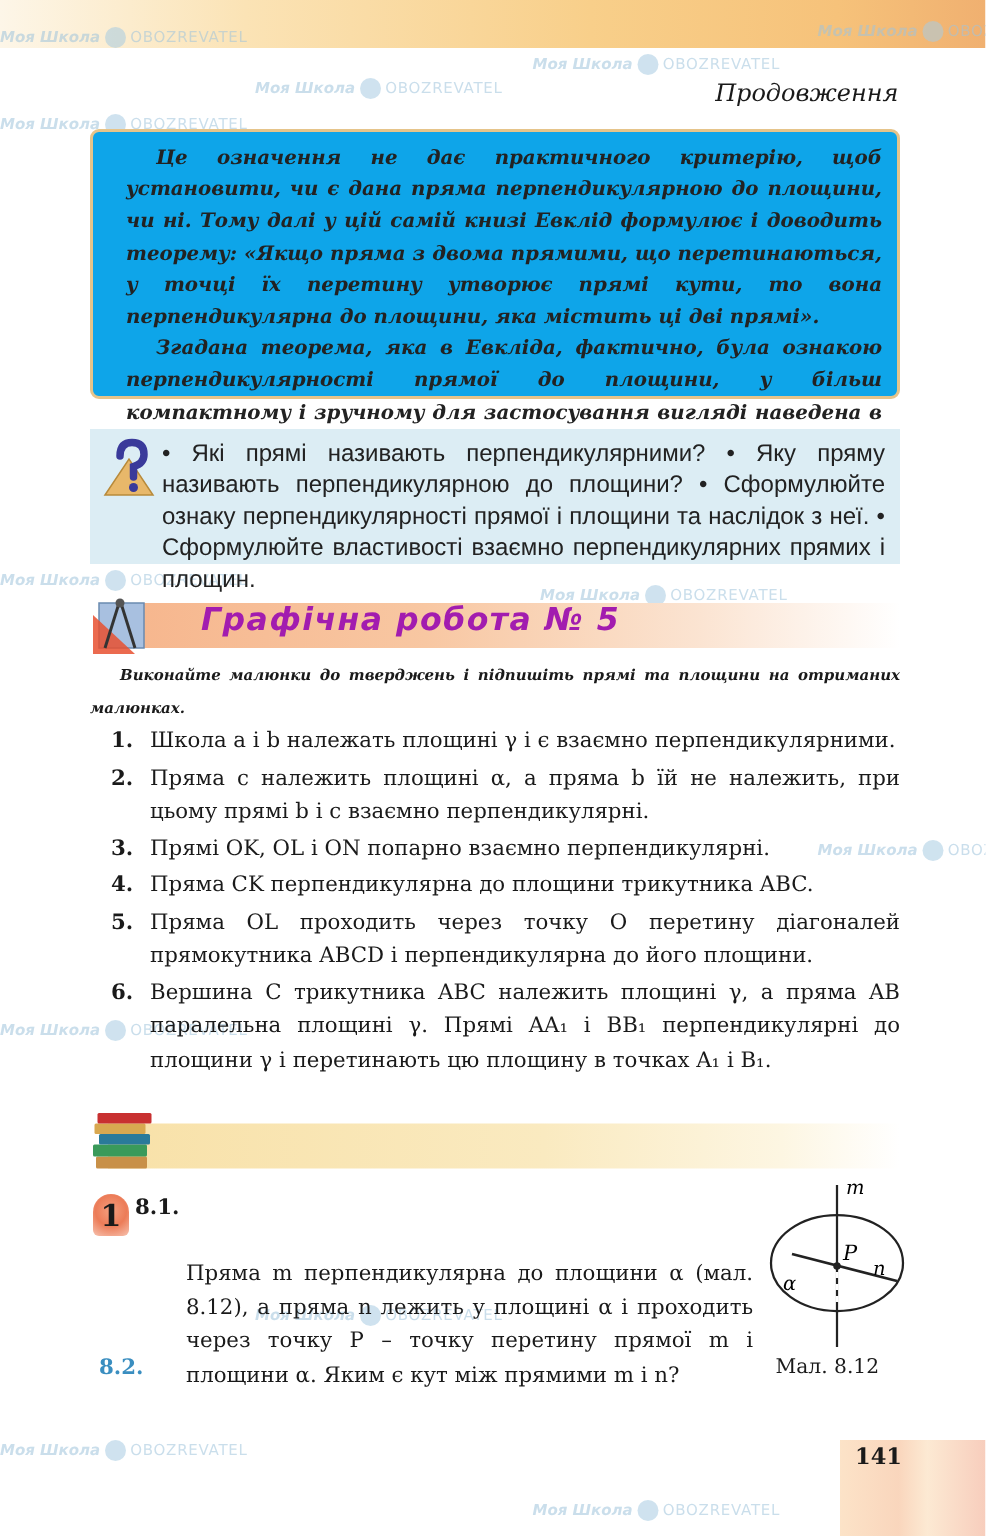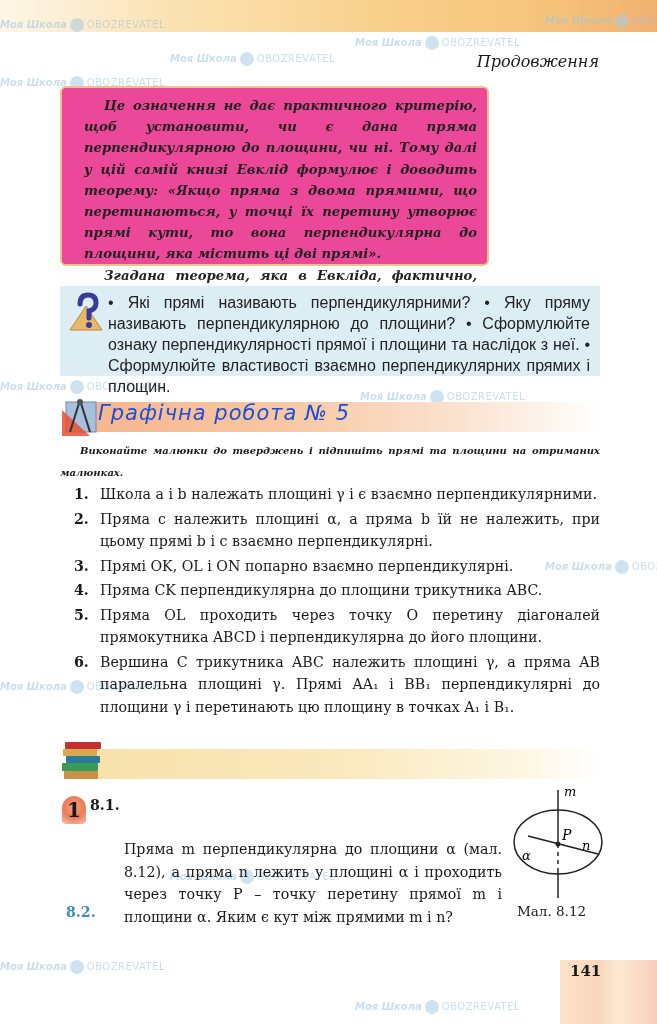--- a/index.html
+++ b/index.html
@@ -25,22 +25,22 @@
     display: inline-block; width: 14px; height: 14px; border-radius: 50%;
     background: #a8cce2; vertical-align: middle; margin: 0 3px;
   }
   .watermark .wm-obz { font-style: normal; font-weight: normal; letter-spacing: 0.5px; }
 
   .continuation {
     position: absolute; right: 58px; top: 52px; font-style: italic; font-size: 16px;
   }
 
   .history-box {
-    position: absolute; left: 60px; top: 86px; width: 429px; height: 180px;
-    background: #ec4899; border: 2px solid #e6c48a; border-radius: 6px 6px 6px 6px;
+    position: absolute; left: 60px; top: 86px; width: 540px; height: 180px;
+    background: #0ea5e9; border: 2px solid #e6c48a; border-radius: 6px 6px 6px 6px;
     padding: 7px 10px 0 22px;
   }
   .history-box p {
     font-style: italic; font-weight: bold; font-size: 13.2px; line-height: 21.2px;
     text-align: justify; color: #222; text-indent: 20px;
   }
   .history-box p.first { text-indent: 20px; }
 
   .questions-box {
     position: absolute; left: 60px; top: 286px; width: 540px; height: 90px;
@@ -53,22 +53,22 @@
   .questions-icon { position: absolute; left: 6px; top: 6px; width: 40px; height: 42px; }
 
   .section-header {
     position: absolute; left: 60px; width: 540px; height: 34px;
     display: flex; align-items: center;
   }
   .section-header .bar {
     position: absolute; left: 12px; right: 0; top: 6px; height: 30px;
   }
   .section-header .title {
-    position: relative; margin-left: 38px; font-family: "DejaVu Sans", sans-serif;
-    font-style: italic; font-size: 21px; color: #1d4ed8; letter-spacing: 1px; font-weight: normal;
+    position: relative; margin-left: 74px; font-family: "DejaVu Sans", sans-serif;
+    font-style: italic; font-size: 21px; color: #a21caf; letter-spacing: 1px; font-weight: bold;
   }
   .sh-graphic { top: 396px; }
   .sh-graphic .bar { background: linear-gradient(90deg, #f6b58c 0%, #f8c7a2 40%, #fbe4d2 75%, #ffffff 100%); }
   .sh-solve { top: 745px; }
   .sh-solve .bar { background: linear-gradient(90deg, #f8e1a8 0%, #faeac0 55%, #fdf6e2 85%, #ffffff 100%); height: 30px; top: 4px;}
 
   .intro {
     position: absolute; left: 60px; top: 440px; width: 540px;
     font-style: italic; font-weight: bold; font-size: 10px; line-height: 22px; text-align: justify;
   }

